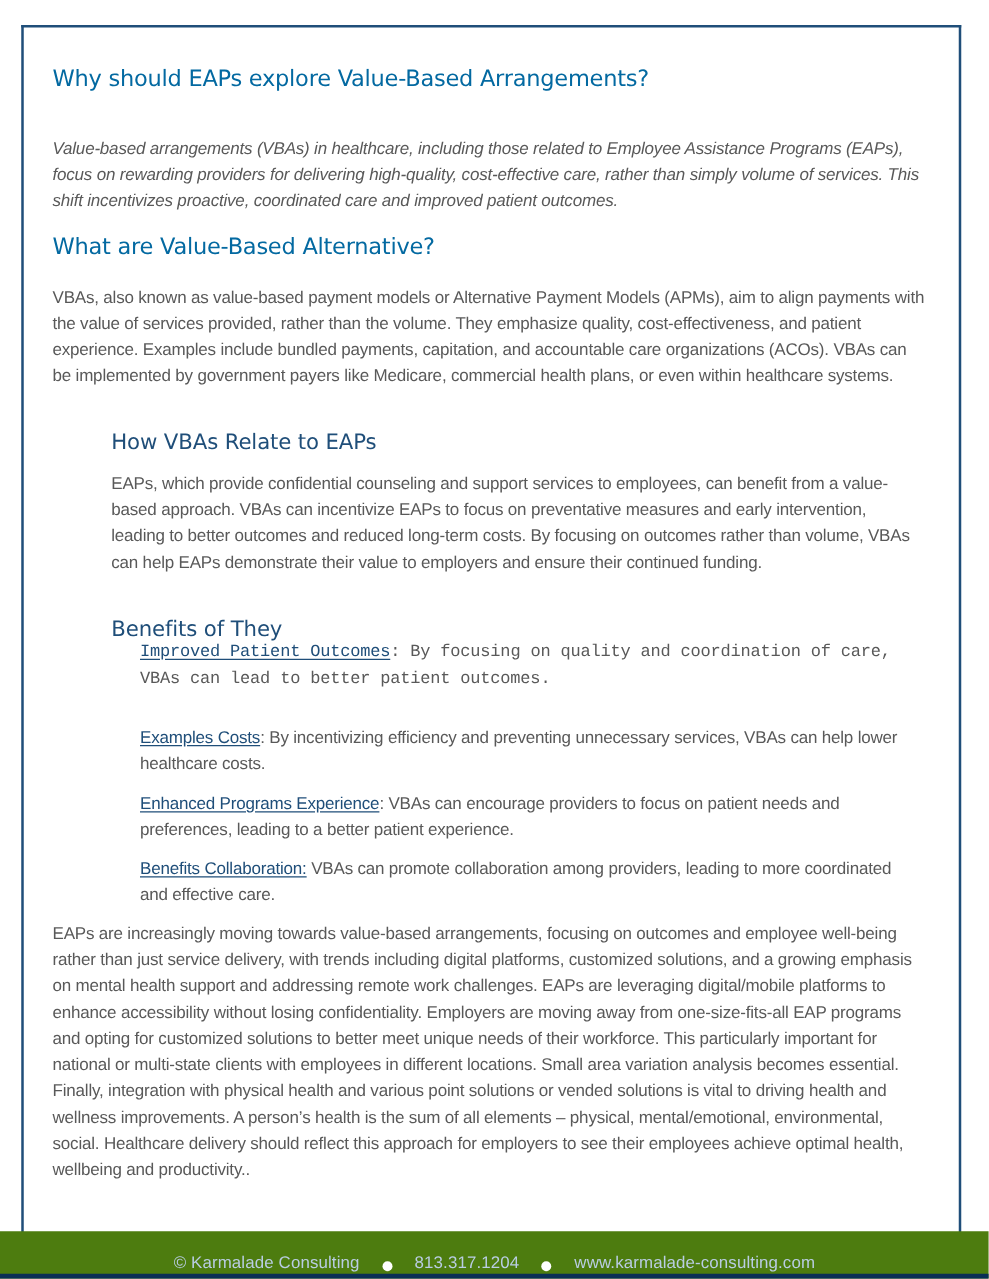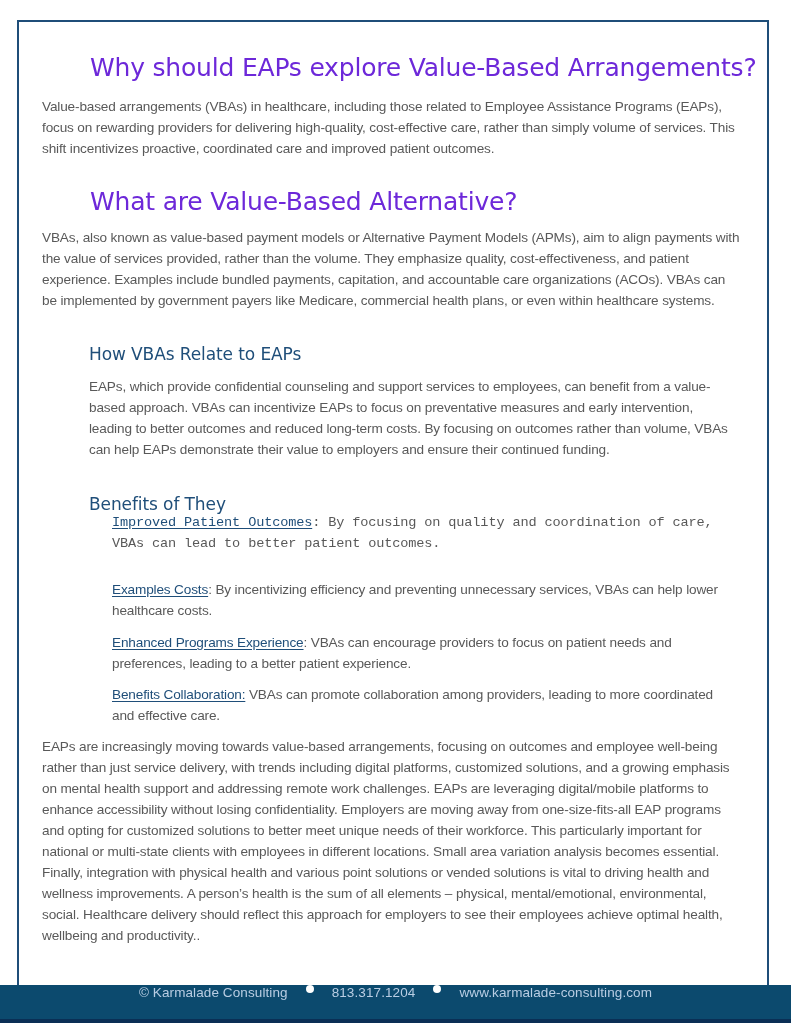--- a/index.html
+++ b/index.html
@@ -12,25 +12,24 @@
     width: 752px; height: 966px;
     border: 2px solid #1f4e79;
     border-bottom: none;
     background: #ffffff;
   }
 
   h1.h-main {
     position: absolute; left: 42px;
     font-family: "DejaVu Sans", sans-serif;
     font-weight: normal;
-    color: #6d28d9;
-    font-size: 25px;
+    color: #0369a1;
+    font-size: 18px;
     letter-spacing: -0.2px;
     white-space: nowrap;
-    margin-left: 48px;
   }
   h2.h-sub {
     position: absolute; left: 89px;
     font-family: "DejaVu Sans", sans-serif;
     font-weight: normal;
     color: #1f4e79;
     font-size: 17px;
     letter-spacing: -0.1px;
     white-space: nowrap;
   }
@@ -47,23 +46,23 @@
   .benefit-term {
     color: #1f4e79;
     text-decoration: underline;
     text-underline-offset: 2px;
   }
 
   .footer {
     position: absolute;
     left: 0; top: 985px;
     width: 791px; height: 38px;
-    background: #0c4a6e;
+    background: #4d7c0f;
     border-bottom: 4px solid #0a2f55;
-    display: flex; align-items: flex-start; justify-content: center;
+    display: flex; align-items: flex-end; justify-content: center;
     color: #b9cde3;
     font-family: "Liberation Sans", sans-serif;
     font-size: 13.5px;
     letter-spacing: 0.1px;
     padding-bottom: 2px;
   }
   .footer .dot {
     display: inline-block;
     width: 8px; height: 8px;
     border-radius: 50%;
@@ -71,21 +70,21 @@
     margin: 0 18px;
   }
 </style>
 </head>
 <body>
 
 <div class="frame"></div>
 
 <h1 class="h-main" style="top:53px;">Why should EAPs explore Value-Based Arrangements?</h1>
 
-<p class="body" style="left:42px; top:96px; width:700px;">Value-based arrangements (VBAs) in healthcare, including those related to Employee Assistance Programs (EAPs), focus on rewarding providers for delivering high-quality, cost-effective care, rather than simply volume of services. This shift incentivizes proactive, coordinated care and improved patient outcomes.</p>
+<p class="body" style="left:42px; top:108px; width:700px;font-style:italic;">Value-based arrangements (VBAs) in healthcare, including those related to Employee Assistance Programs (EAPs), focus on rewarding providers for delivering high-quality, cost-effective care, rather than simply volume of services. This shift incentivizes proactive, coordinated care and improved patient outcomes.</p>
 
 <h1 class="h-main" style="top:187px;">What are Value-Based Alternative?</h1>
 
 <p class="body" style="left:42px; top:227px; width:700px;">VBAs, also known as value-based payment models or Alternative Payment Models (APMs), aim to align payments with the value of services provided, rather than the volume. They emphasize quality, cost-effectiveness, and patient experience. Examples include bundled payments, capitation, and accountable care organizations (ACOs). VBAs can be implemented by government payers like Medicare, commercial health plans, or even within healthcare systems.</p>
 
 <h2 class="h-sub" style="top:344px;">How VBAs Relate to EAPs</h2>
 
 <p class="body" style="left:89px; top:376px; width:640px;">EAPs, which provide confidential counseling and support services to employees, can benefit from a value-based approach. VBAs can incentivize EAPs to focus on preventative measures and early intervention, leading to better outcomes and reduced long-term costs. By focusing on outcomes rather than volume, VBAs can help EAPs demonstrate their value to employers and ensure their continued funding.</p>
 
 <h2 class="h-sub" style="top:494px;">Benefits of They</h2>

